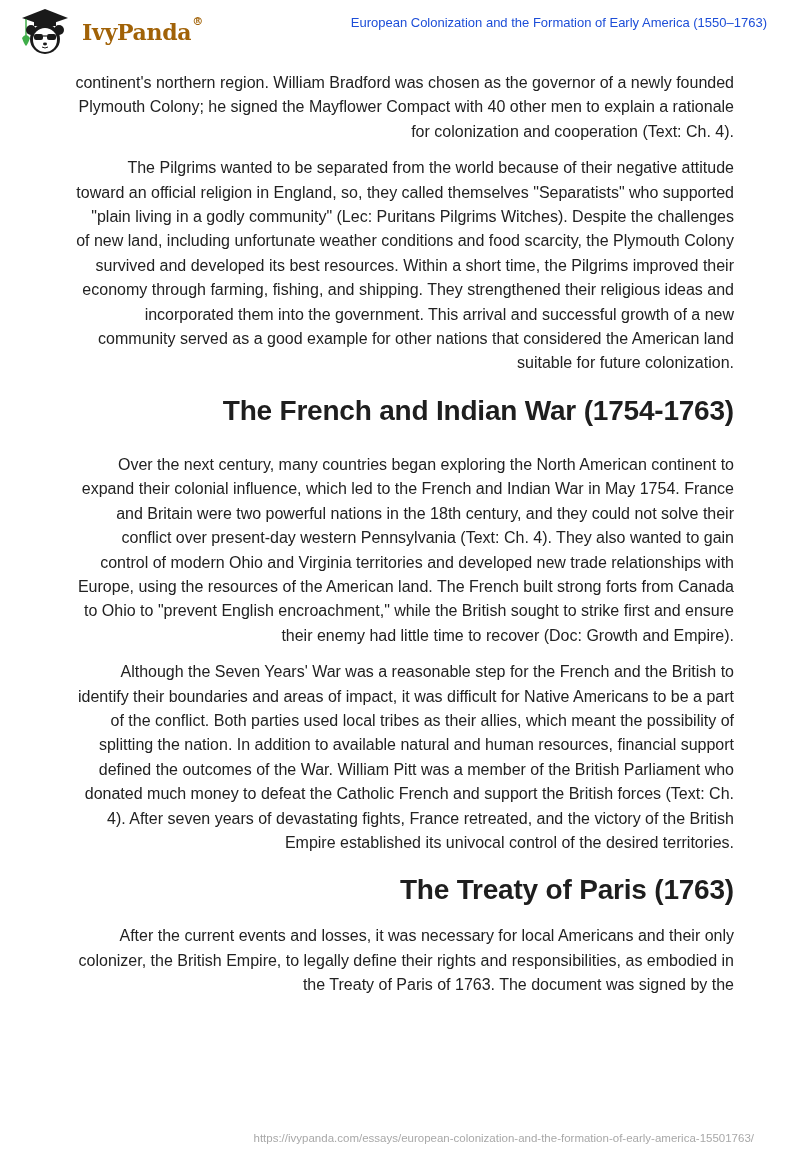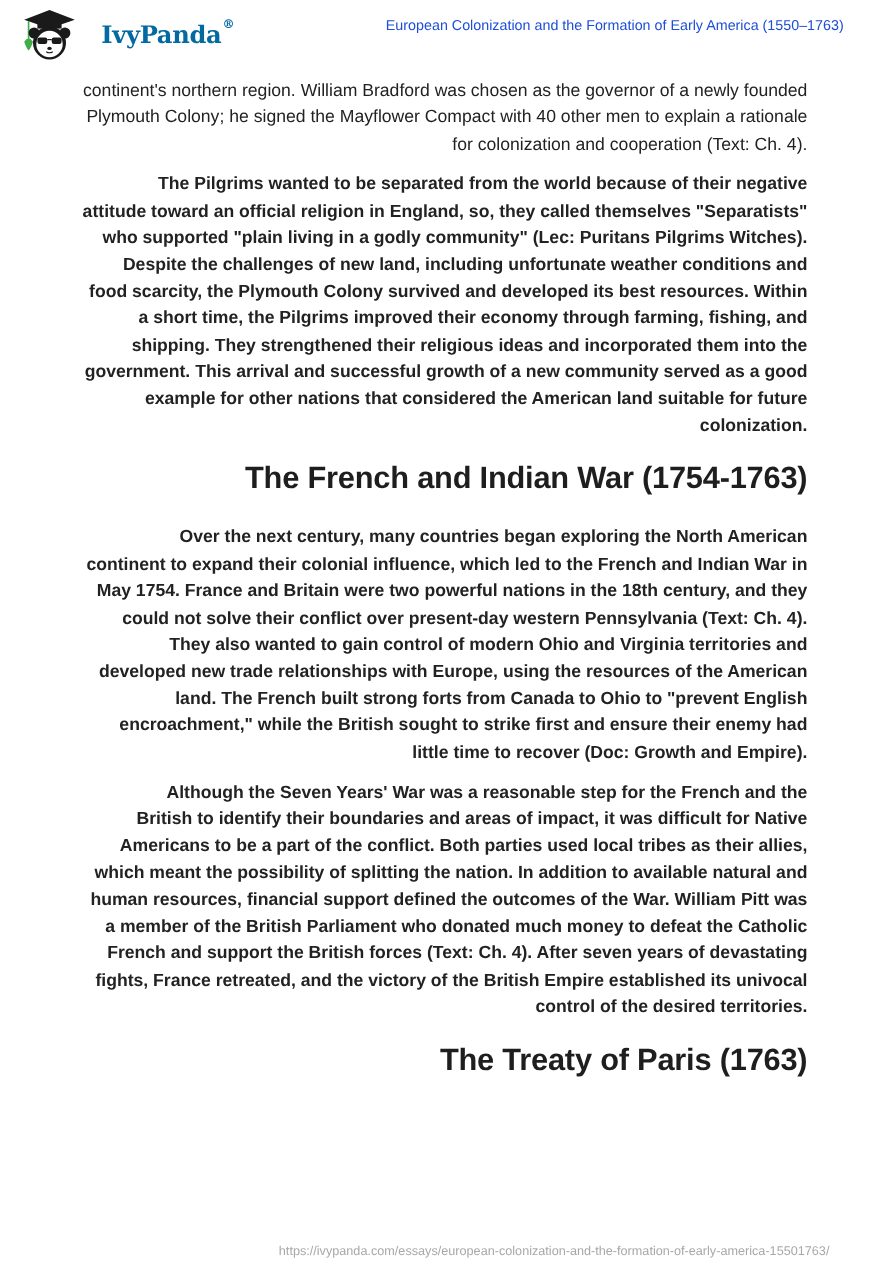--- a/index.html
+++ b/index.html
@@ -1,25 +1,25 @@
 <!DOCTYPE html>
 <html><head>
 <meta charset="utf-8">
 <style>
   html, body { margin: 0; padding: 0; background: #ffffff; }
   body { width: 800px; height: 1160px; position: relative; overflow: hidden; font-family: "Liberation Sans", sans-serif; color: #222222; }
   .header { position: absolute; left: 0; top: 0; width: 800px; height: 64px; }
   .logo { position: absolute; left: 16px; top: 6px; height: 52px; display: flex; align-items: center; }
   .logo svg { width: 58px; height: 52px; display: block; }
-  .logo-text { font-family: "DejaVu Serif", "Liberation Serif", serif; font-weight: bold; font-size: 22px; color: #0369a1; margin-left: 18px; letter-spacing: -0.3px; }
+  .logo-text { font-family: "DejaVu Serif", "Liberation Serif", serif; font-weight: bold; font-size: 22px; color: #a16207; margin-left: 8px; letter-spacing: -0.3px; }
   .logo-text sup { font-size: 11px; vertical-align: top; position: relative; top: -4px; margin-left: 1px; }
   .doc-title { position: absolute; right: 33px; top: 15px; font-size: 13px; color: #1d4ed8; white-space: nowrap; }
   .content { position: absolute; left: 74px; top: 71px; width: 660px; text-align: right; }
   p { margin: 0 0 12px 0; font-size: 16px; line-height: 24.4px; color: #222222; }
-  p.indent { text-indent: 30px; font-weight: bold; }
+  p.indent { text-indent: 30px; }
   h2 { margin: 0; font-size: 28px; line-height: 34px; font-weight: bold; color: #1e1e1e; letter-spacing: -0.2px; }
   .h-french { margin-top: 18px; margin-bottom: 25px; }
   .h-treaty { margin-top: 18px; margin-bottom: 17px; }
   .footer-url { position: absolute; right: 46px; top: 1132px; font-size: 11.5px; color: #a8a8a8; white-space: nowrap; }
 </style>
 </head>
 <body>
 
 <div class="header">
   <div class="logo">
@@ -51,15 +51,16 @@
 
 <div class="content">
   <p>continent's northern region. William Bradford was chosen as the governor of a newly founded Plymouth Colony; he signed the Mayflower Compact with 40 other men to explain a rationale for colonization and cooperation (Text: Ch. 4).</p>
   <p class="indent">The Pilgrims wanted to be separated from the world because of their negative attitude toward an official religion in England, so, they called themselves "Separatists" who supported "plain living in a godly community" (Lec: Puritans Pilgrims Witches). Despite the challenges of new land, including unfortunate weather conditions and food scarcity, the Plymouth Colony survived and developed its best resources. Within a short time, the Pilgrims improved their economy through farming, fishing, and shipping. They strengthened their religious ideas and incorporated them into the government. This arrival and successful growth of a new community served as a good example for other nations that considered the American land suitable for future colonization.</p>
 
   <h2 class="h-french">The French and Indian War (1754-1763)</h2>
   <p class="indent">Over the next century, many countries began exploring the North American continent to expand their colonial influence, which led to the French and Indian War in May 1754. France and Britain were two powerful nations in the 18th century, and they could not solve their conflict over present-day western Pennsylvania (Text: Ch. 4). They also wanted to gain control of modern Ohio and Virginia territories and developed new trade relationships with Europe, using the resources of the American land. The French built strong forts from Canada to Ohio to "prevent English encroachment," while the British sought to strike first and ensure their enemy had little time to recover (Doc: Growth and Empire).</p>
   <p class="indent">Although the Seven Years' War was a reasonable step for the French and the British to identify their boundaries and areas of impact, it was difficult for Native Americans to be a part of the conflict. Both parties used local tribes as their allies, which meant the possibility of splitting the nation. In addition to available natural and human resources, financial support defined the outcomes of the War. William Pitt was a member of the British Parliament who donated much money to defeat the Catholic French and support the British forces (Text: Ch. 4). After seven years of devastating fights, France retreated, and the victory of the British Empire established its univocal control of the desired territories.</p>
 
   <h2 class="h-treaty">The Treaty of Paris (1763)</h2>
+  <p class="indent">After the current events and losses, it was necessary for local Americans and their only colonizer, the British Empire, to legally define their rights and responsibilities, as embodied in the Treaty of Paris of 1763. The document was signed by the</p>
 </div>
 
 <div class="footer-url">https://ivypanda.com/essays/european-colonization-and-the-formation-of-early-america-15501763/</div>
 
 </body></html>

